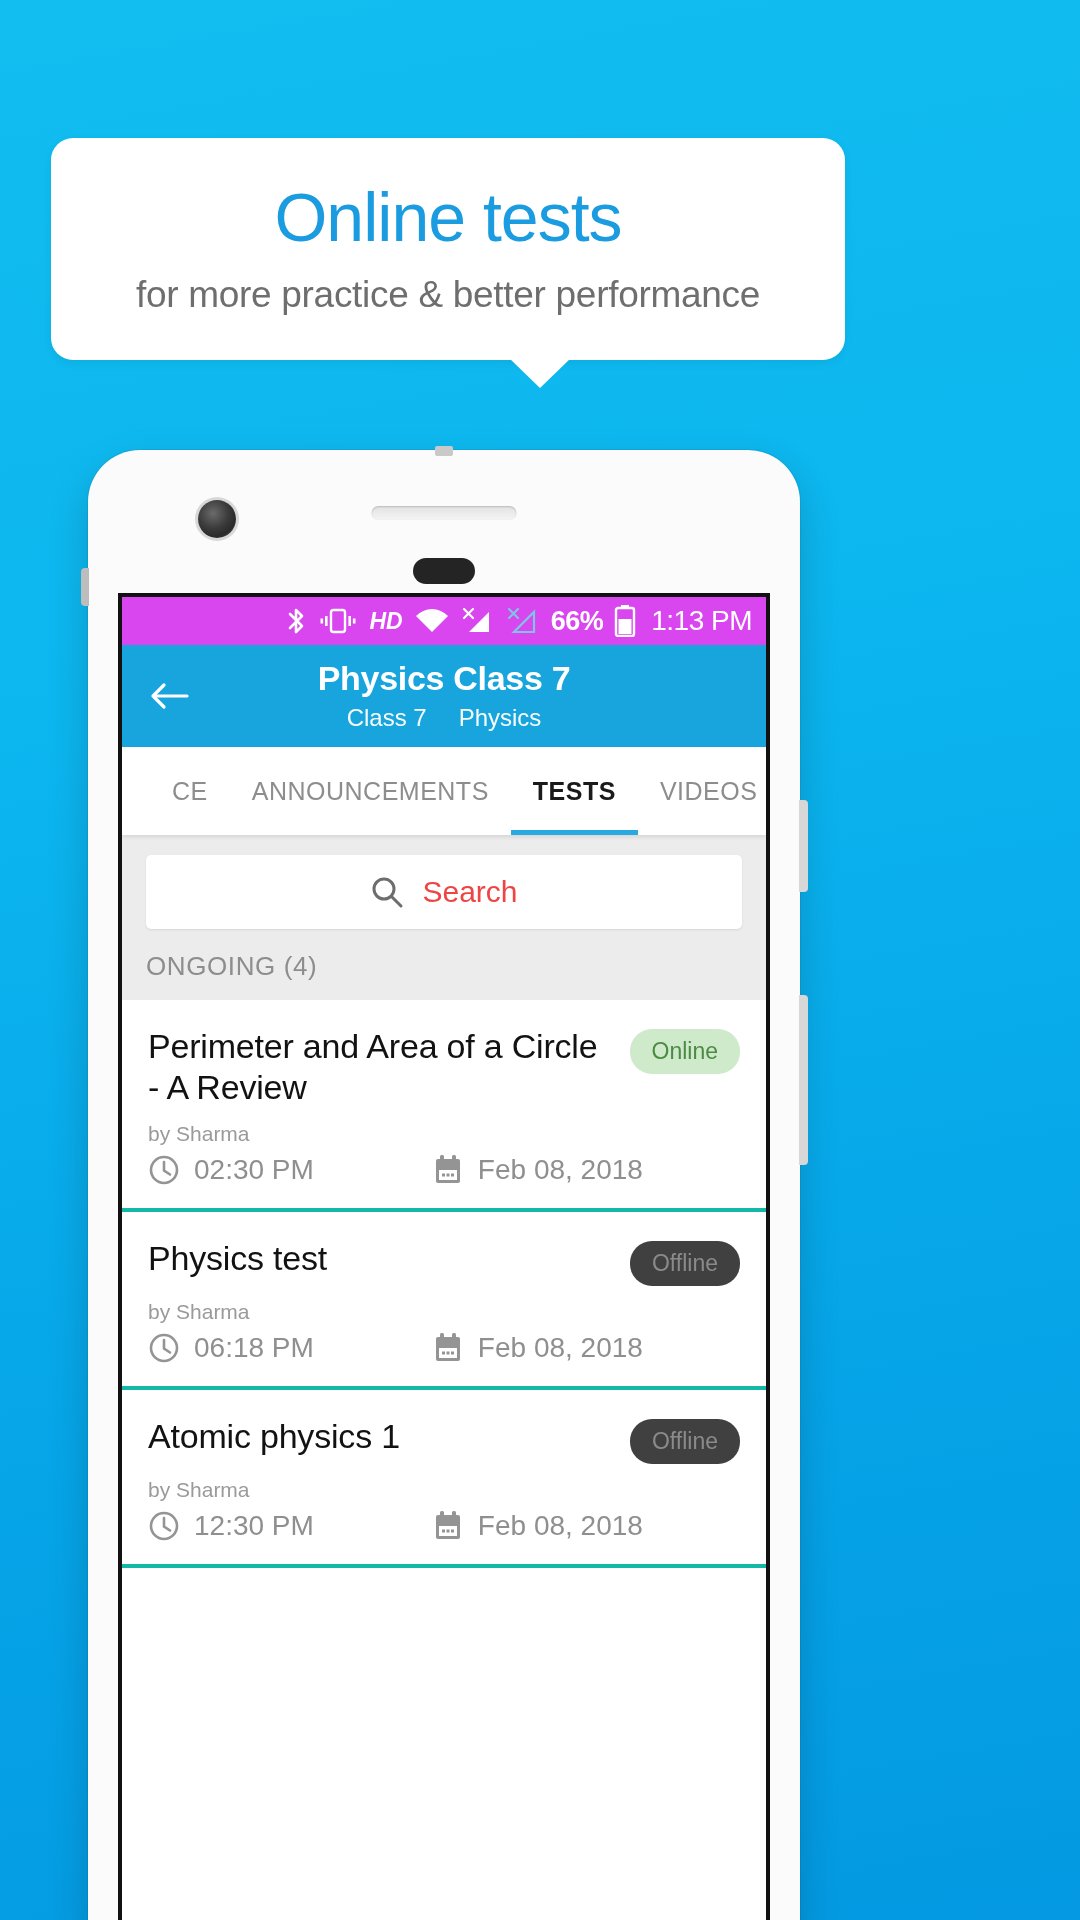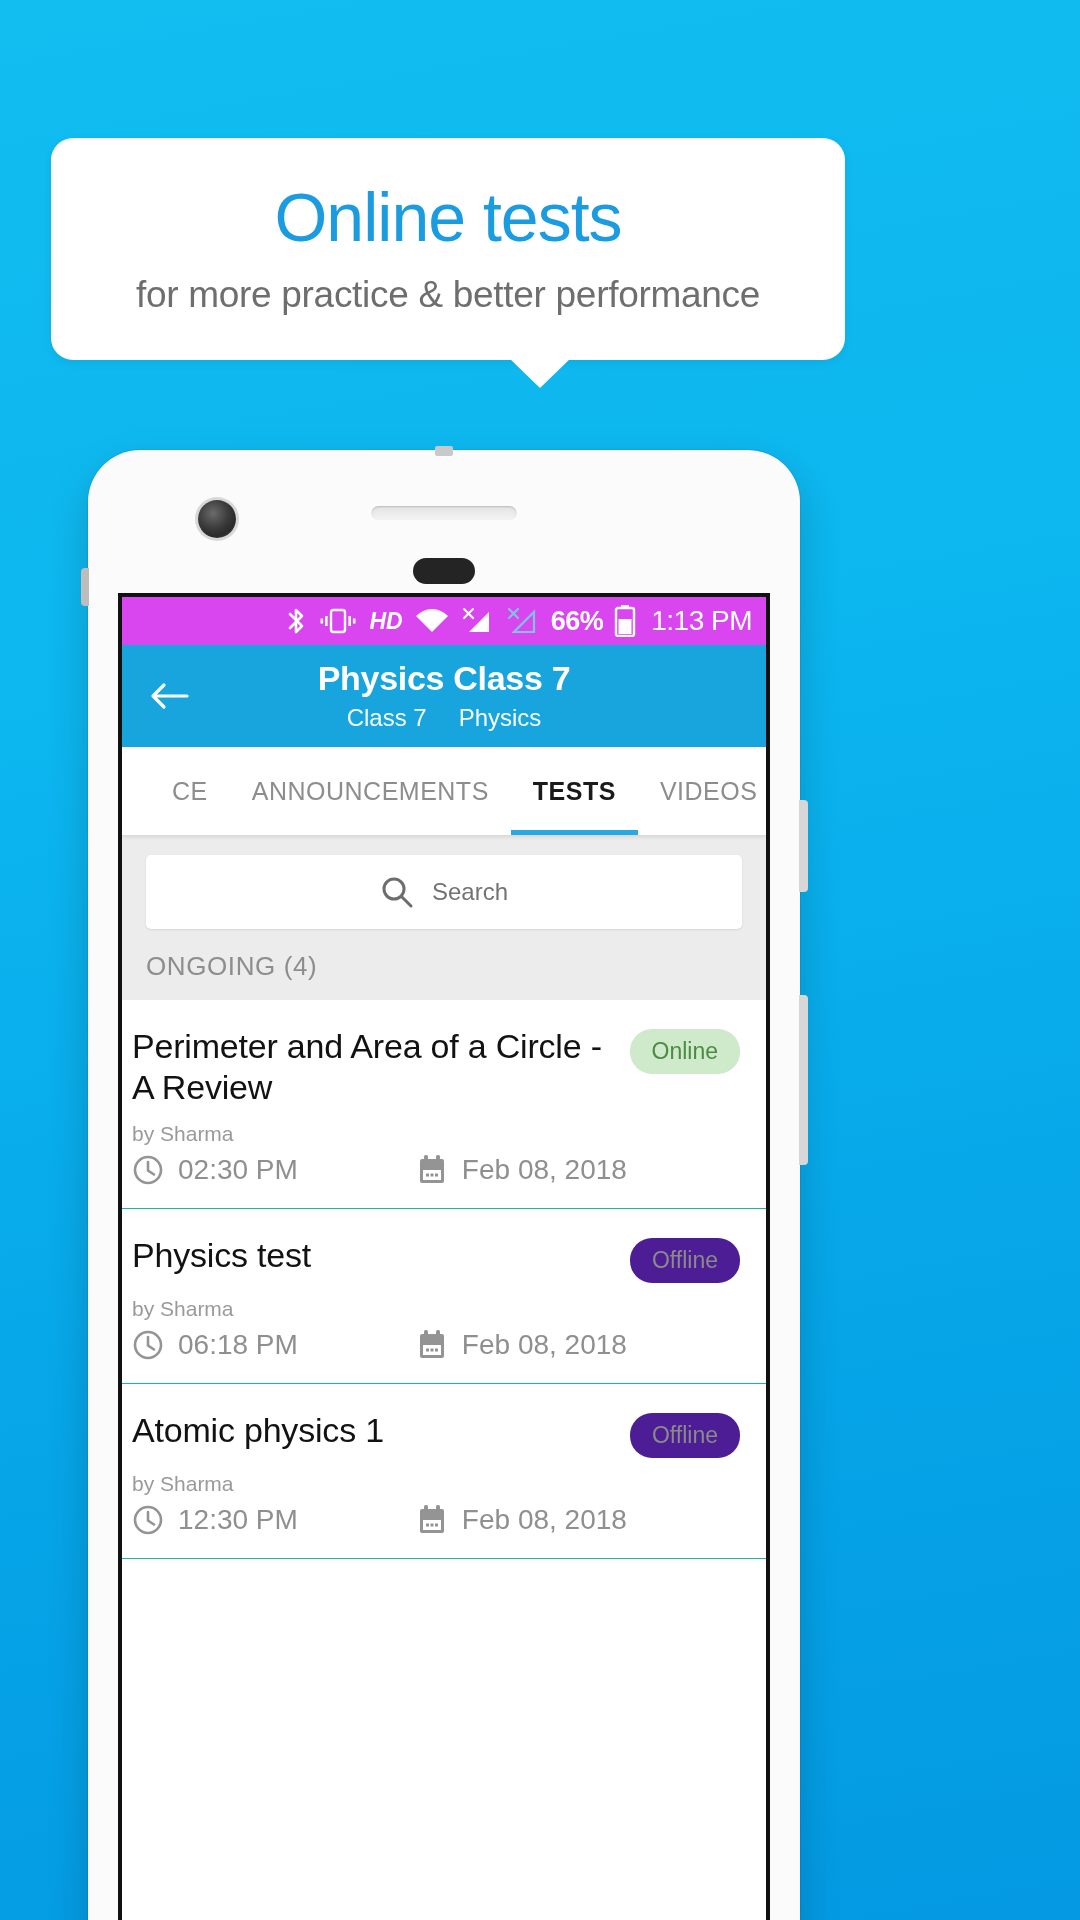--- a/index.html
+++ b/index.html
@@ -110,38 +110,38 @@
     content:""; position:absolute; left:0; right:0; bottom:0; height:5px; background:#29a9e1;
   }
 
   
   .searchwrap{ background:#ececec; padding:20px 24px 22px 24px; }
   .searchbox{
     height:74px; background:#fff; border-radius:5px;
     display:flex; align-items:center; justify-content:center; gap:18px;
     box-shadow:0 1px 2px rgba(0,0,0,.10);
   }
-  .search-ph{ font-size:24px; color:#737373; }
+  .search-ph{ font-size:30px; color:#ef4444; }
 
   
   .sec-head{
     background:#ececec; padding:0 24px 18px 24px; font-size:26px; color:#8d8d8d;
     letter-spacing:.6px;
   }
 
   
-  .card{ background:#fff; padding:26px 26px 22px 10px; border-bottom:1px solid #14b8a6; }
+  .card{ background:#fff; padding:26px 26px 22px 26px; border-bottom:4px solid #14b8a6; }
   .card-top{ display:flex; align-items:flex-start; justify-content:space-between; gap:14px;}
   .card-title{ font-size:34px; color:#121212; line-height:1.2; flex:1; letter-spacing:-.2px;}
   .badge{
     flex:none; font-size:23px; padding:9px 22px; border-radius:22px; white-space:nowrap;
     margin-top:3px;
   }
   .badge.online{ background:#cfe9cb; color:#4d8b45; }
-  .badge.offline{ background:#4c1d95; color:#8a8a8a; }
+  .badge.offline{ background:#404040; color:#8a8a8a; }
   .card-by{ font-size:21px; color:#9a9a9a; margin-top:14px; }
   .card-meta{ display:flex; align-items:center; margin-top:8px; }
   .meta{ display:flex; align-items:center; gap:14px; font-size:28px; color:#8f8f8f; }
   .meta.date{ margin-left:118px; }
   svg{ display:block; }
 </style>
 </head>
 <body>
 
 <div class="bubble">

